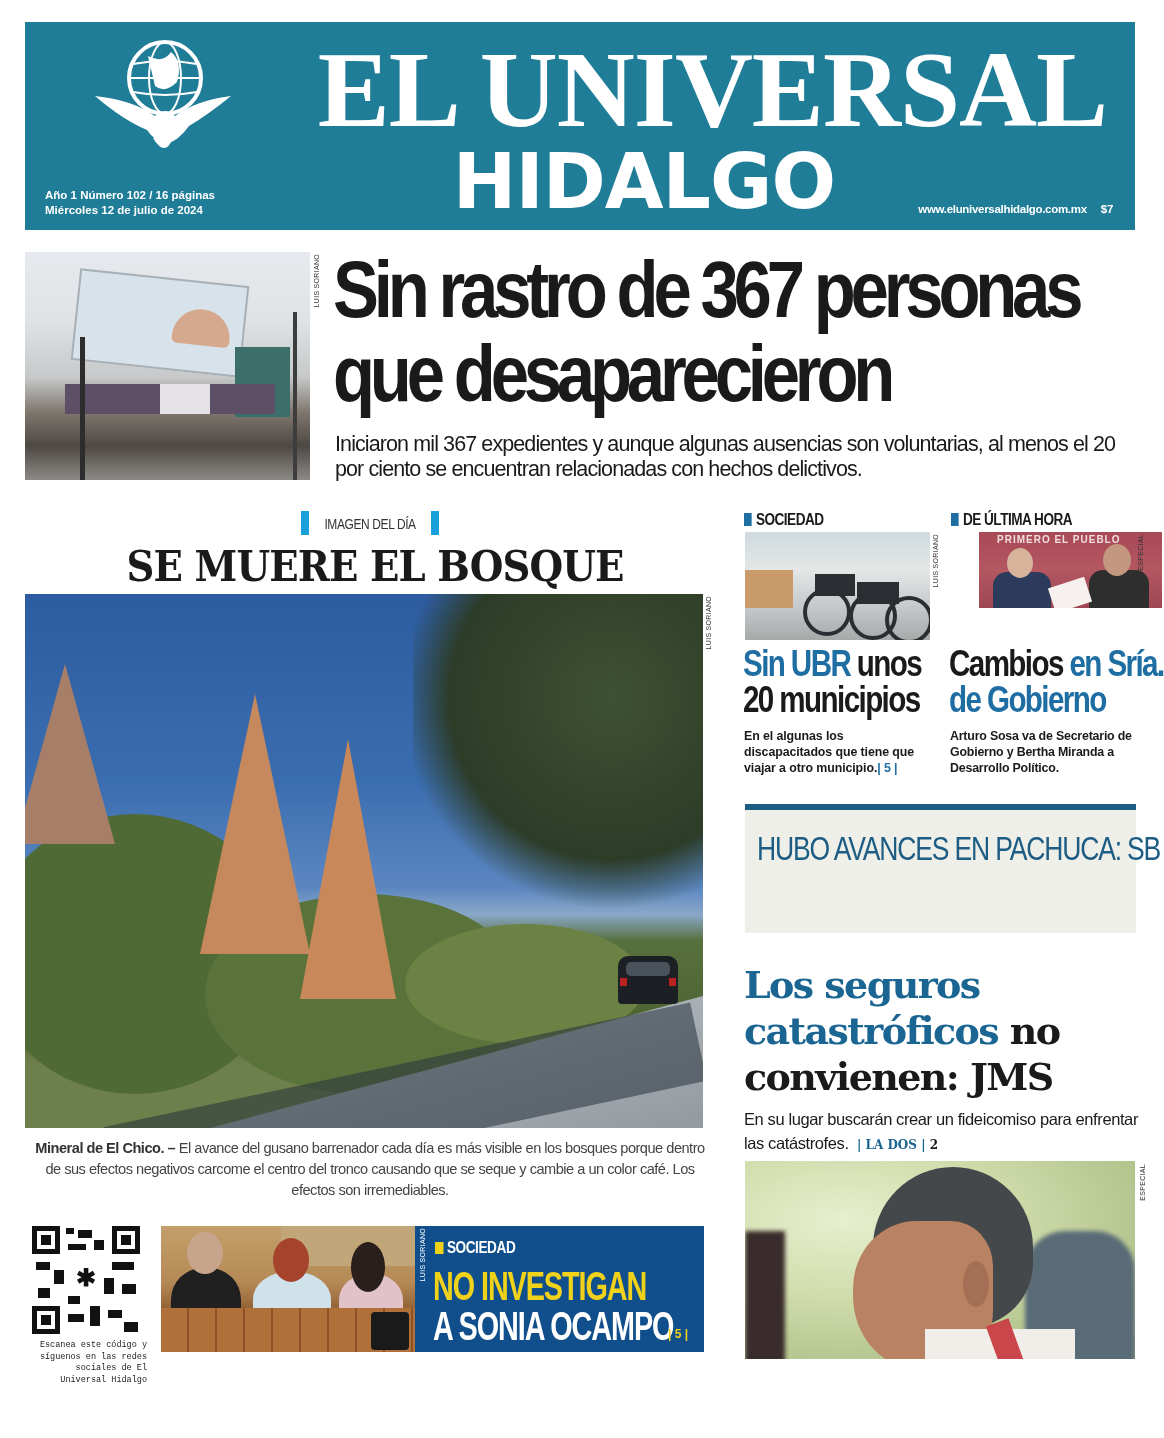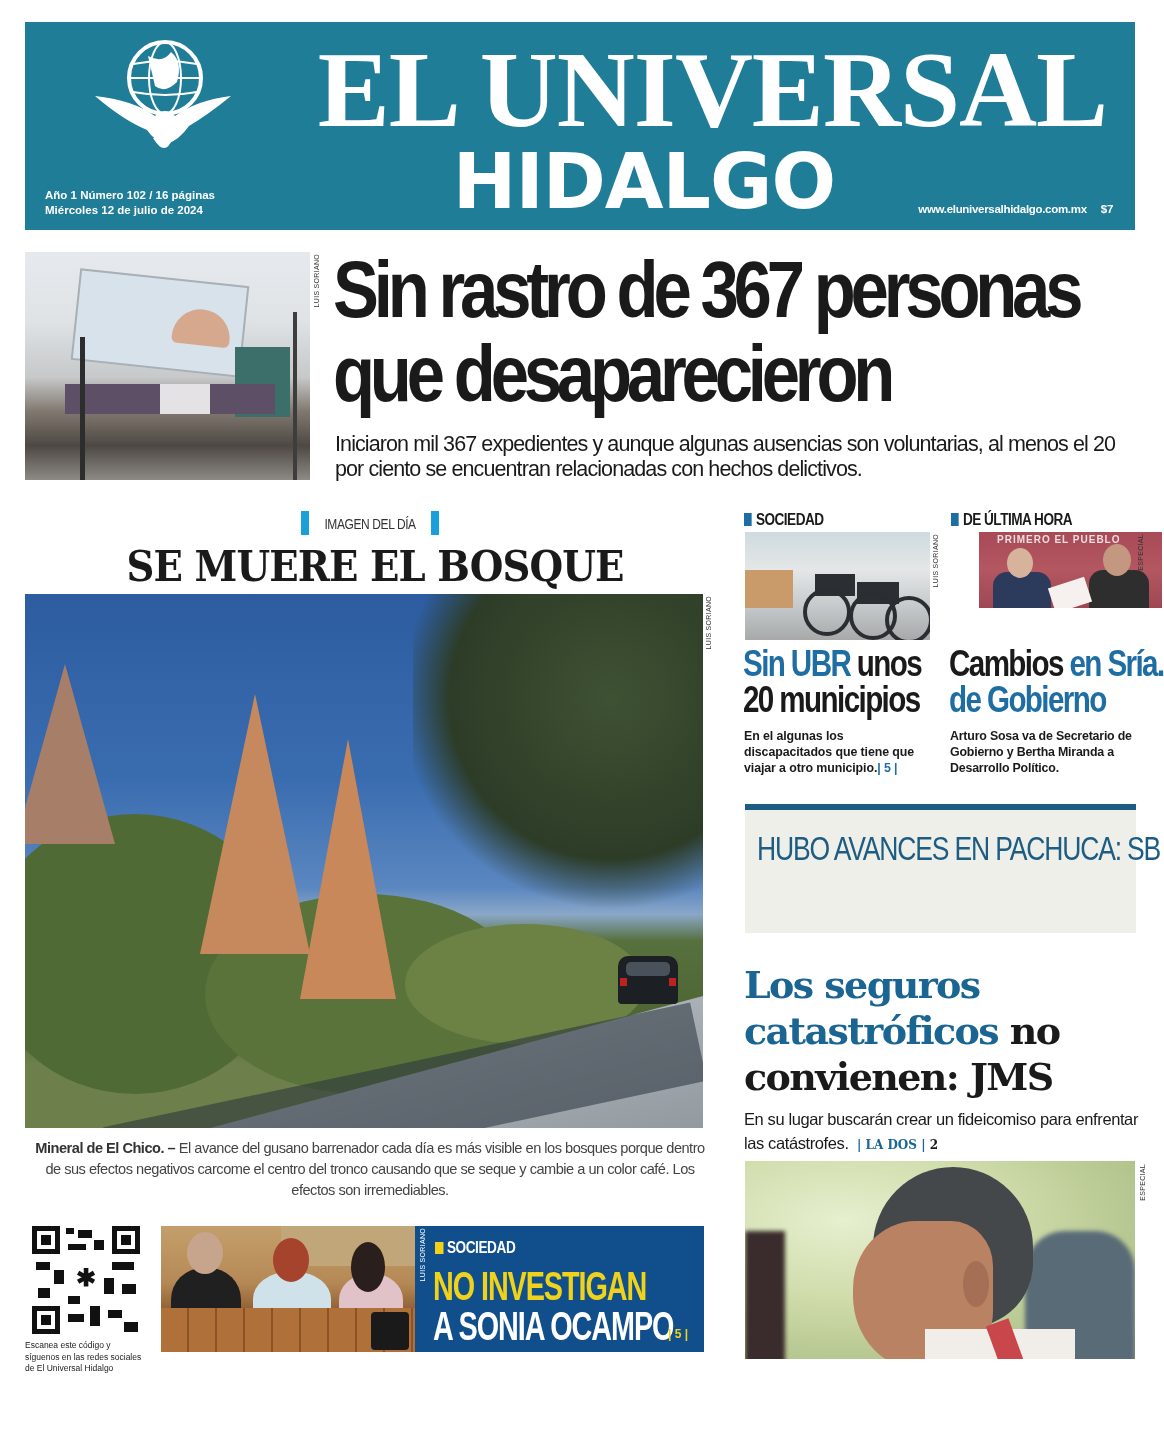--- a/index.html
+++ b/index.html
@@ -125,22 +125,22 @@
       font-size: 14.6px; line-height: 21px; color: #444; letter-spacing: -0.5px;
     }
     .main-photo-caption b { color: #333; }
 
     
     .qr {
       position: absolute; left: 32px; top: 1226px; width: 108px; height: 108px; background: #fff;
     }
     .qr .cell { position: absolute; background: #111; }
     .qr-caption {
-      position: absolute; left: 25px; top: 1340px; width: 122px; text-align: left;
-      font-size: 8.5px; line-height: 11.5px; color: #222;
+      position: absolute; left: 25px; top: 1340px; width: 122px; text-align: right;
+      font-size: 8.5px; line-height: 11.5px; color: #222; font-family: Liberation Mono, monospace;
     }
 
     
     .sonia-photo {
       position: absolute; left: 161px; top: 1226px; width: 254px; height: 126px; overflow: hidden;
       background: linear-gradient(180deg, #c49f6b 0%, #b58955 45%, #8b5a2e 70%, #6c4020 100%);
     }
     .sonia-photo .wall { position: absolute; left: 120px; top: 0; width: 135px; height: 40px; background: #c1a679; }
     .sonia-photo .person { position: absolute; border-radius: 45% 45% 10% 10%; }
     .sonia-photo .head { position: absolute; border-radius: 50%; }

